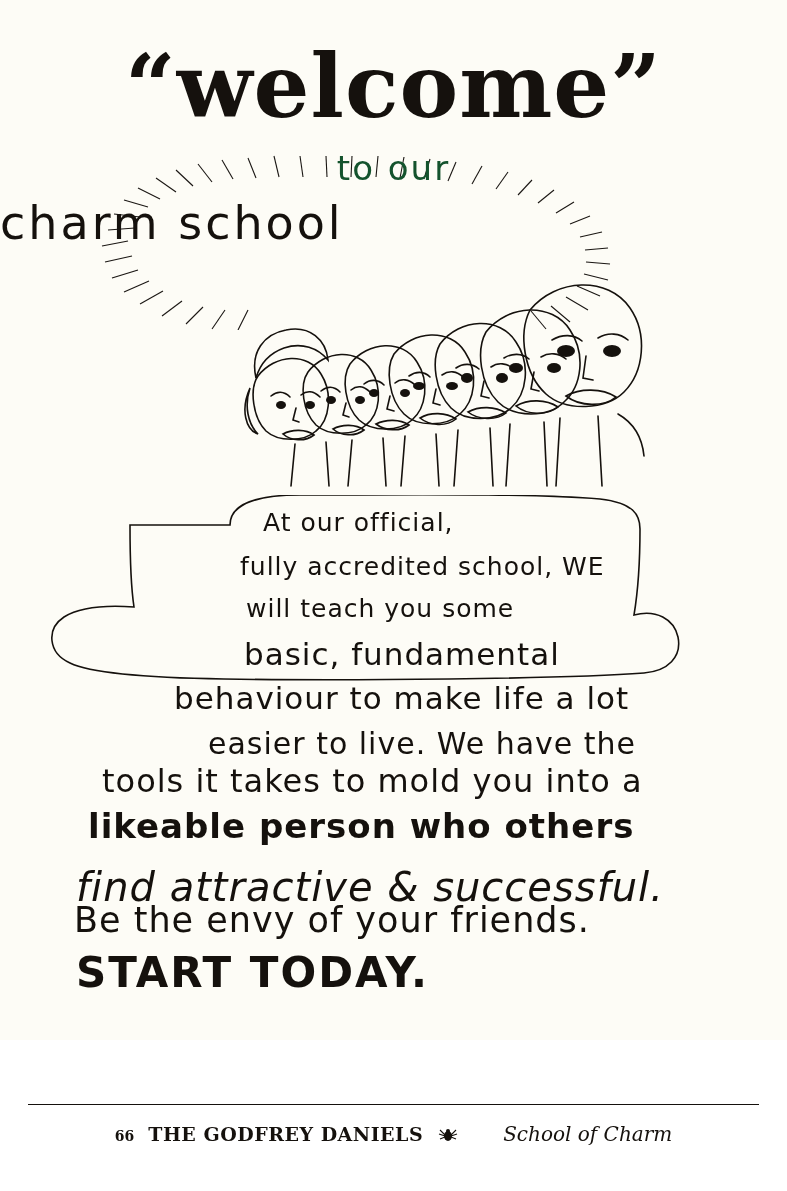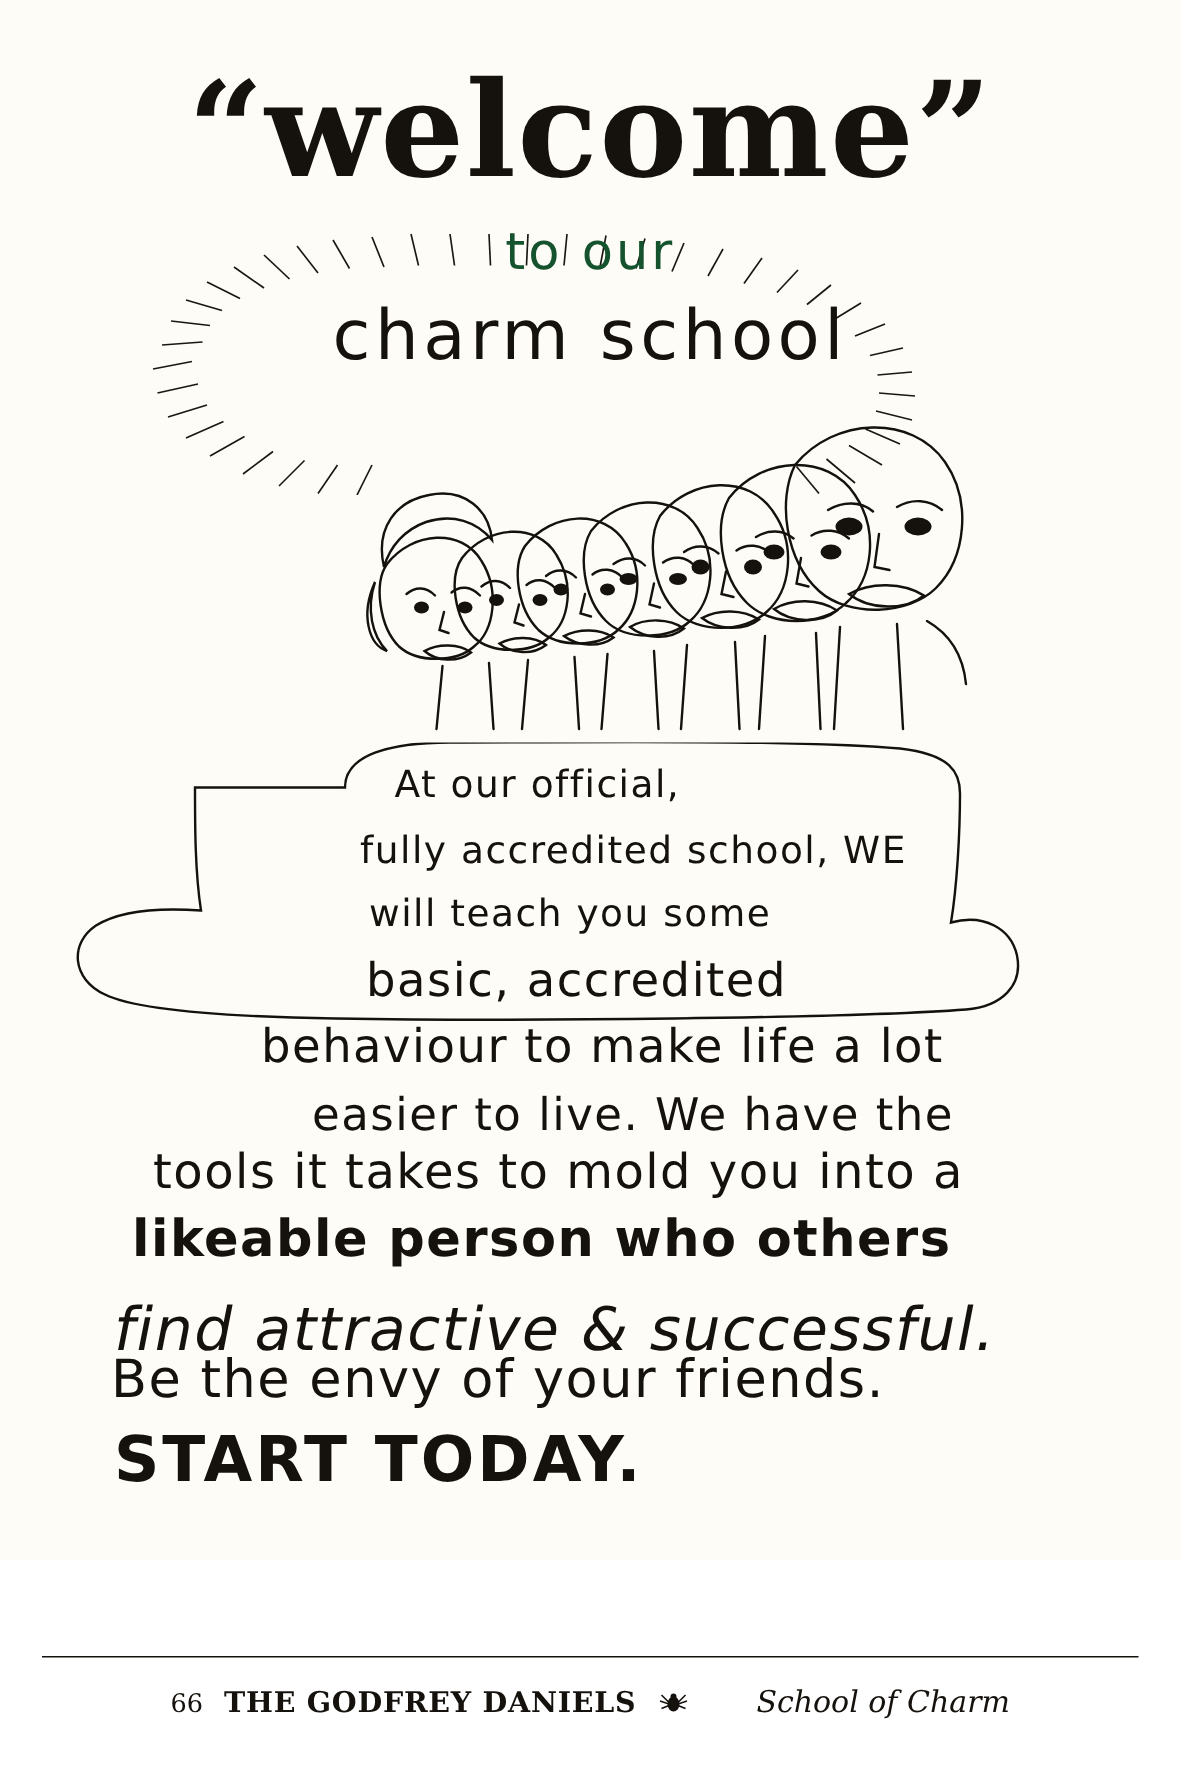--- a/index.html
+++ b/index.html
@@ -44,21 +44,21 @@
     font-family: "DejaVu Sans", sans-serif;
     font-size: 34px;
     letter-spacing: 2px;
     color: #14532d;
   }
   .title-charmschool {
     position: absolute;
     left: 0;
     right: 0;
     top: 196px;
-    text-align: center;
+    text-align: left;
     font-family: "DejaVu Sans", sans-serif;
     font-size: 46px;
     letter-spacing: 3px;
     color: #15110d;
   }
   
   .burst {
     position: absolute;
     left: 72px;
     top: 150px;
@@ -129,22 +129,22 @@
     left: 0;
     right: 0;
     top: 1122px;
     display: flex;
     justify-content: center;
     align-items: baseline;
     gap: 14px;
   }
   .folio {
     font-family: "DejaVu Serif", serif;
-    font-weight: normal;
-    font-size: 17px;
+    font-weight: bold;
+    font-size: 14px;
   }
   .imprint {
     font-family: "DejaVu Serif", serif;
     font-weight: bold;
     font-size: 19px;
     letter-spacing: 0.5px;
   }
   .spider {
     display: inline-block;
     width: 22px;
@@ -294,21 +294,21 @@
     <path d="M190,30 c0,-22 30,-30 70,-30 c90,0 230,-2 300,4 c34,4 40,16 40,30
              c0,26 -2,62 -6,86 c22,-6 40,4 44,22 c4,20 -10,34 -34,36
              c-80,6 -300,8 -420,6 c-60,-1 -130,-4 -154,-16 c-22,-10 -24,-34 -6,-46
              c16,-10 42,-12 70,-10 c-4,-26 -4,-56 -4,-82 z" fill="none" stroke="#15110d" stroke-width="1.6"></path>
   </svg>
 
   <div class="body-copy">
     <div class="ln l1">At our official,</div>
     <div class="ln l2">fully accredited school, WE</div>
     <div class="ln l3">will teach you some</div>
-    <div class="ln l4">basic, accredited</div>
+    <div class="ln l4">basic, fundamental</div>
     <div class="ln l5">behaviour to make life a lot</div>
     <div class="ln l6">easier to live. We have the</div>
     <div class="ln l7">tools it takes to mold you into a</div>
     <div class="ln l8">likeable person who others</div>
     <div class="ln l9">find attractive &amp; successful.</div>
     <div class="ln l10">Be the envy of your friends.</div>
     <div class="ln l11 b">START TODAY.</div>
   </div>
 
   <div class="footer-rule"></div>

